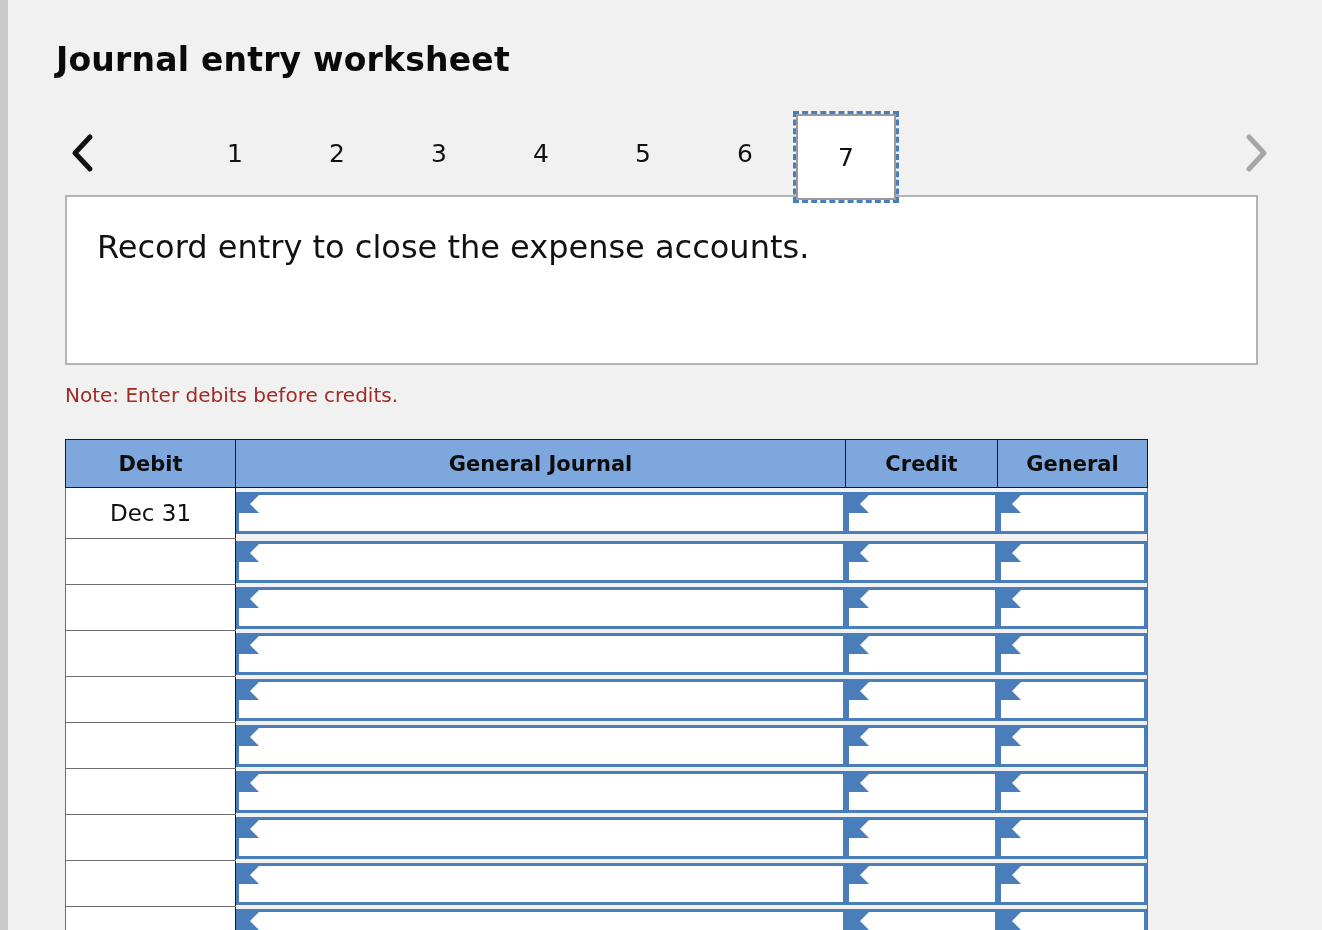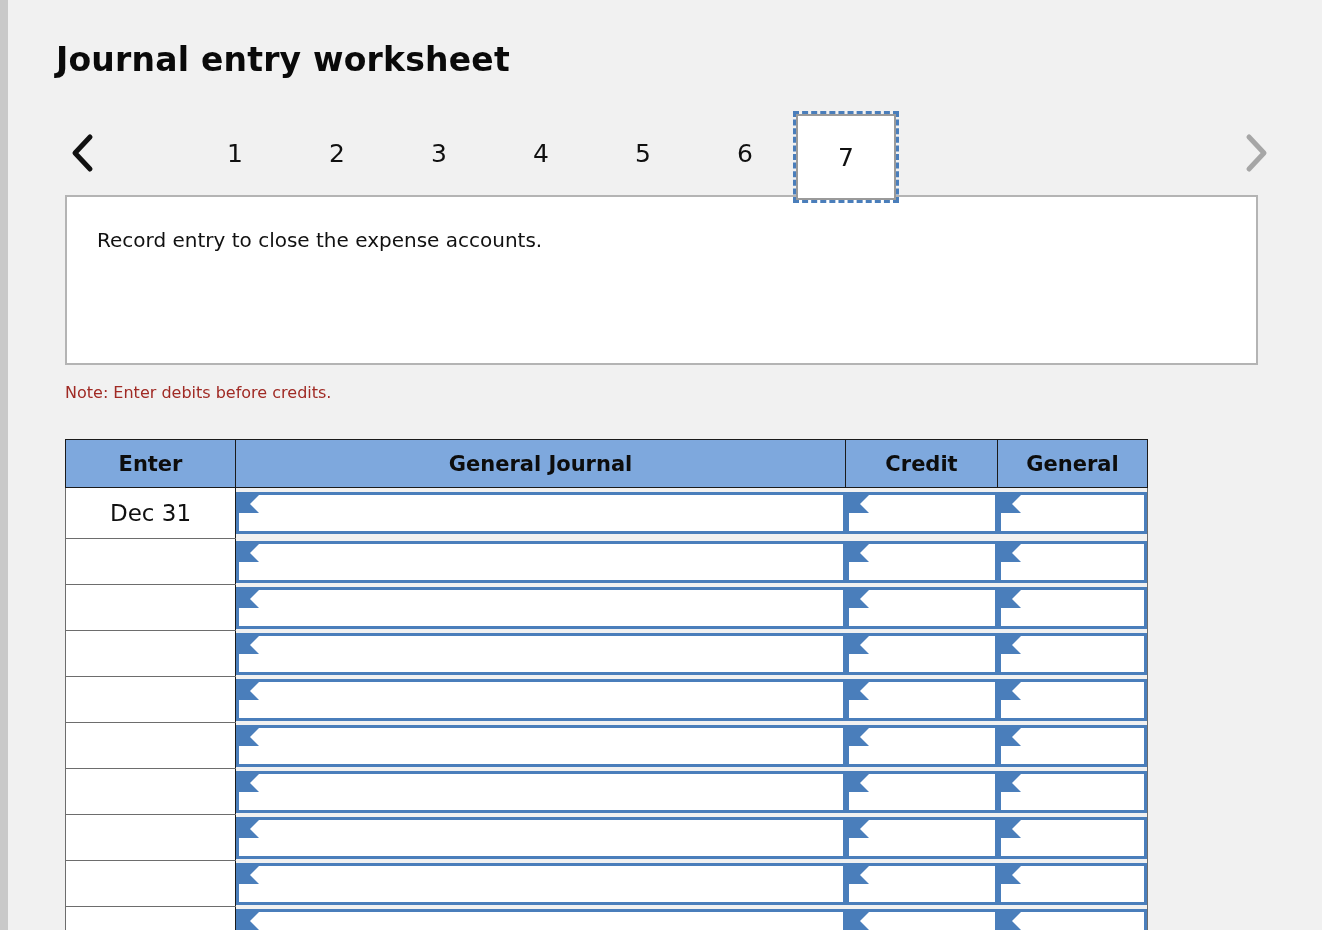--- a/index.html
+++ b/index.html
@@ -115,31 +115,31 @@
     width: 1193px;
     height: 170px;
     background: #ffffff;
     border: 2px solid #b4b4b4;
   }
 
   .instruction-text {
     position: absolute;
     left: 30px;
     top: 30px;
-    font-size: 20px;
+    font-size: 32px;
     color: #111;
     line-height: 1.3;
   }
 
   
   .note {
     position: absolute;
     left: 57px;
     top: 383px;
-    font-size: 16px;
+    font-size: 20px;
     color: #a02a24;
   }
 
   
   .journal {
     position: absolute;
     left: 57px;
     top: 439px;
     width: 1082px;
     border-collapse: collapse;
@@ -284,21 +284,21 @@
 
     <table class="journal">
       <colgroup>
         <col class="c-date">
         <col class="c-gj">
         <col class="c-debit">
         <col class="c-credit">
       </colgroup>
       <thead>
         <tr>
-          <th>Enter</th>
+          <th>Debit</th>
           <th>General Journal</th>
           <th>Credit</th>
           <th>General</th>
         </tr>
       </thead>
       <tbody id="journal-body">
 
       <tr>
             <td class="date-cell">Dec 31</td>
             <td class="field-cell gj sep-left">

